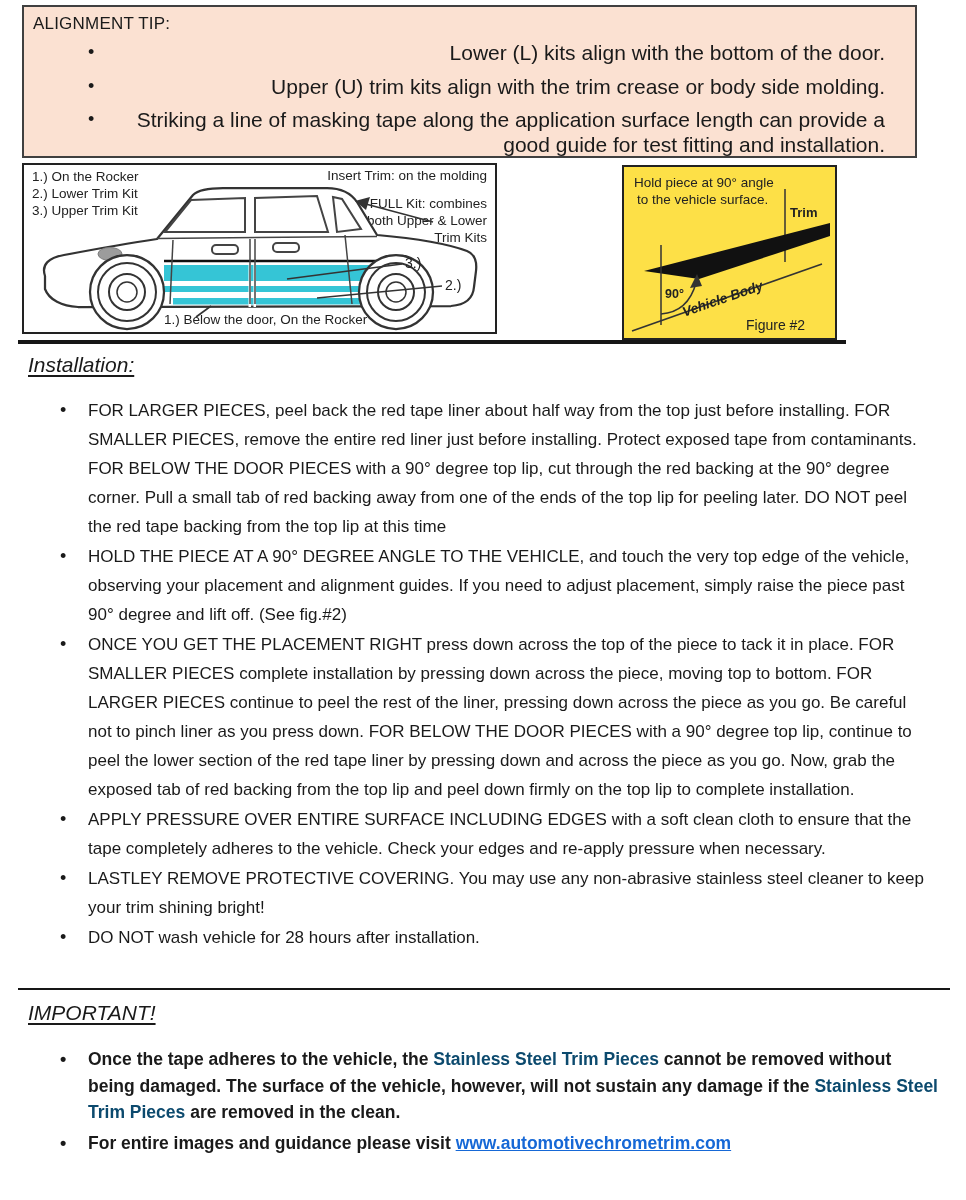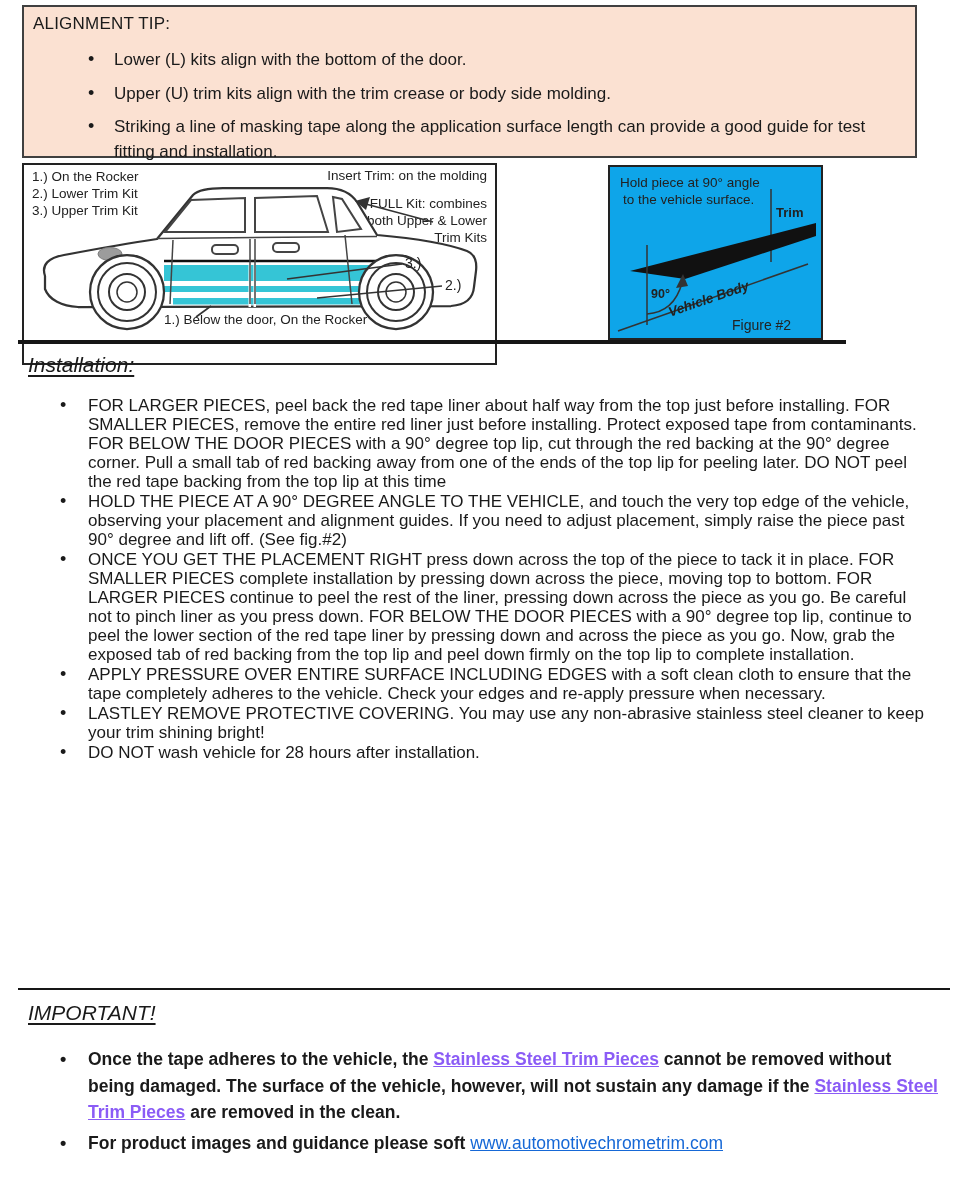--- a/index.html
+++ b/index.html
@@ -22,48 +22,49 @@
     background: #fbe1d2;
     border: 2px solid #404040;
   }
   .tip-title {
     padding: 7px 0 0 9px;
     font-size: 17px;
     letter-spacing: 0.2px;
   }
   .tip-list {
     list-style: none;
-    margin-top: 14px;
+    margin-top: 7px;
     padding-left: 90px;
     padding-right: 30px;
-    font-size: 17px;
+    font-size: 21px;
     line-height: 24.5px;
+    text-align: right;
   }
   .tip-list li { position: relative; margin-bottom: 9px; }
   .tip-list li::before {
     content: "•";
     position: absolute;
     left: -26px; top: -1px;
     font-size: 18px;
   }
 
   
   .diagram-left {
     position: absolute;
     left: 22px; top: 163px;
-    width: 475px; height: 202px;
+    width: 475px; height: 171px;
     border: 2px solid #222;
     background: #fff;
   }
   .diagram-right {
     position: absolute;
-    left: 608px; top: 165px;
+    left: 622px; top: 165px;
     width: 215px; height: 175px;
     border: 2px solid #222;
-    background: #0ea5e9;
+    background: #fde047;
   }
   svg text { fill: #222; }
 
   .rule-thick {
     position: absolute;
     left: 18px; top: 340px;
     width: 828px; height: 4px;
     background: #161616;
   }
   .rule-thin {
@@ -86,21 +87,21 @@
   .h-important { top: 1001px; }
 
   
   .install-list {
     position: absolute;
     left: 22px; top: 396px;
     width: 912px;
     list-style: none;
     padding-left: 66px;
     font-size: 17px;
-    line-height: 19px;
+    line-height: 29px;
   }
   .install-list li { position: relative; margin-bottom: 1px; }
   .install-list li::before {
     content: "•";
     position: absolute;
     left: -28px; top: 0;
     font-size: 18px;
   }
 
   
@@ -114,22 +115,22 @@
     font-weight: bold;
     line-height: 26.5px;
   }
   .important-list li { position: relative; margin-bottom: 4px; }
   .important-list li::before {
     content: "•";
     position: absolute;
     left: -28px; top: 0;
     font-size: 18px;
   }
-  .red-text { color: #8b5cf6; text-decoration: underline; }
-  .site-link { color: #1668d6; text-decoration: underline; font-weight: normal; cursor: pointer; }
+  .red-text { color: #0c4a6e; }
+  .site-link { color: #1668d6; text-decoration: underline; font-weight: bold; cursor: pointer; }
 </style>
 </head>
 <body>
 
 <div class="page">
 
   <div class="tip-box">
     <div class="tip-title">ALIGNMENT TIP:</div>
     <ul class="tip-list">
       <li>Lower (L) kits align with the bottom of the door.</li>
@@ -239,16 +240,16 @@
     <li>APPLY PRESSURE OVER ENTIRE SURFACE INCLUDING EDGES with a soft clean cloth to ensure that the tape completely adheres to the vehicle. Check your edges and re-apply pressure when necessary.</li>
     <li>LASTLEY REMOVE PROTECTIVE COVERING. You may use any non-abrasive stainless steel cleaner to keep your trim shining bright!</li>
     <li>DO NOT wash vehicle for 28 hours after installation.</li>
   </ul>
 
   <div class="rule-thin"></div>
 
   <div class="section-heading h-important">IMPORTANT!</div>
   <ul class="important-list">
     <li><span>Once the tape adheres to the vehicle, the </span><span class="red-text">Stainless Steel Trim Pieces</span><span> cannot be removed without being damaged. The surface of the vehicle, however, will not sustain any damage if the </span><span class="red-text">Stainless Steel Trim Pieces</span><span> are removed in the clean.</span></li>
-    <li><span>For product images and guidance please soft </span><a class="site-link" href="#">www.automotivechrometrim.com</a></li>
+    <li><span>For entire images and guidance please visit </span><a class="site-link" href="#">www.automotivechrometrim.com</a></li>
   </ul>
 
 </div>
 
 </body></html>

